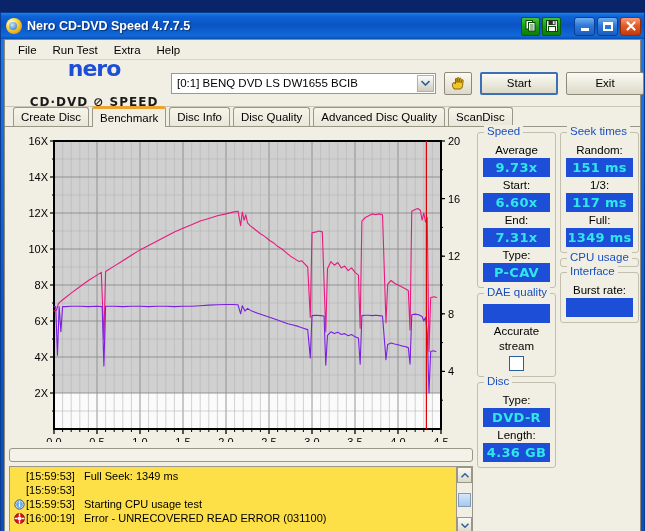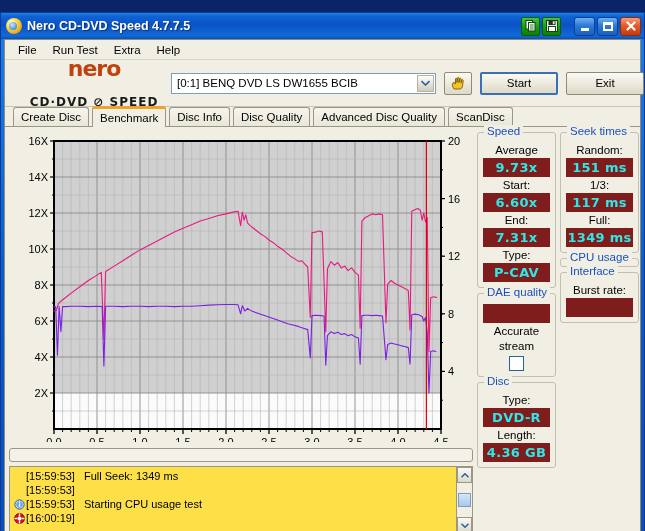--- a/index.html
+++ b/index.html
@@ -83,21 +83,21 @@
     padding:0 8px; gap:8px;
     border-bottom:1px solid #c9c6b6;
   }
   .nero-logo {
     width:150px; flex:none; padding-left:12px;
     display:flex; flex-direction:column; align-items:center;
     line-height:1;
   }
   .nero-word {
     font-size:22px; font-weight:bold; letter-spacing:-1px;
-    color:#c2410c; font-family:"DejaVu Sans", sans-serif;
+    color:#1d4ed8; font-family:"DejaVu Sans", sans-serif;
   }
   .nero-sub {
     font-size:12px; font-weight:bold; letter-spacing:1px;
     color:#1a1a1a; margin-top:16px;
     font-family:"DejaVu Sans", sans-serif;
   }
   .drive-combo {
     flex:none; width:265px; height:21px;
     background:#fff; border:1px solid #7f9db9;
     display:flex; align-items:center;
@@ -204,21 +204,21 @@
     position:absolute; top:-8px; left:6px;
     background:#f1efe3; padding:0 3px;
     font-size:11.5px; color:#1a4fc0;
   }
   .gb-body { padding-top:7px; }
   .fld-label {
     font-size:11.5px; color:#000; text-align:center;
     margin-top:2px; line-height:13px;
   }
   .lcd {
-    background:#7f1d1d; color:#2ee8e8;
+    background:#1d4ed8; color:#2ee8e8;
     font-size:13px; font-weight:bold;
     text-align:center; line-height:19px; height:19px;
     margin-top:1px; letter-spacing:.3px;
     font-family:"DejaVu Sans", sans-serif;
   }
   .lcd.empty { color:#000; }
   .col-a { width:79px; flex:none; display:flex; flex-direction:column; }
   .col-b { width:79px; flex:none; display:flex; flex-direction:column; }
   .chk {
     width:15px; height:15px; margin:3px auto 0 auto;
@@ -509,20 +509,21 @@
             </div>
             <div class="log-row">
               <span class="log-ico">
                 <svg width="11" height="11" viewBox="0 0 11 11">
                   <circle cx="5.5" cy="5.5" r="5" fill="#e01010" stroke="#7a0505" stroke-width="0.8"></circle>
                   <circle cx="5.5" cy="5.5" r="2" fill="#ffffff"></circle>
                   <path d="M5.5 0.6 L5.5 3.4 M5.5 7.6 L5.5 10.4 M0.6 5.5 L3.4 5.5 M7.6 5.5 L10.4 5.5" stroke="#ffffff" stroke-width="1.4"></path>
                 </svg>
               </span>
               <span class="log-time">[16:00:19]</span>
+              <span class="log-msg">Error - UNRECOVERED READ ERROR (031100)</span>
             </div>
           </div>
 
           <div class="log-scroll">
             <div class="sb-btn">
               <svg width="8" height="5" viewBox="0 0 8 5">
                   <path d="M0.5 4.2 L4 0.8 L7.5 4.2" fill="none" stroke="#2b5f9e" stroke-width="1.5"></path>
                 </svg>
             </div>
             <div class="sb-track">

